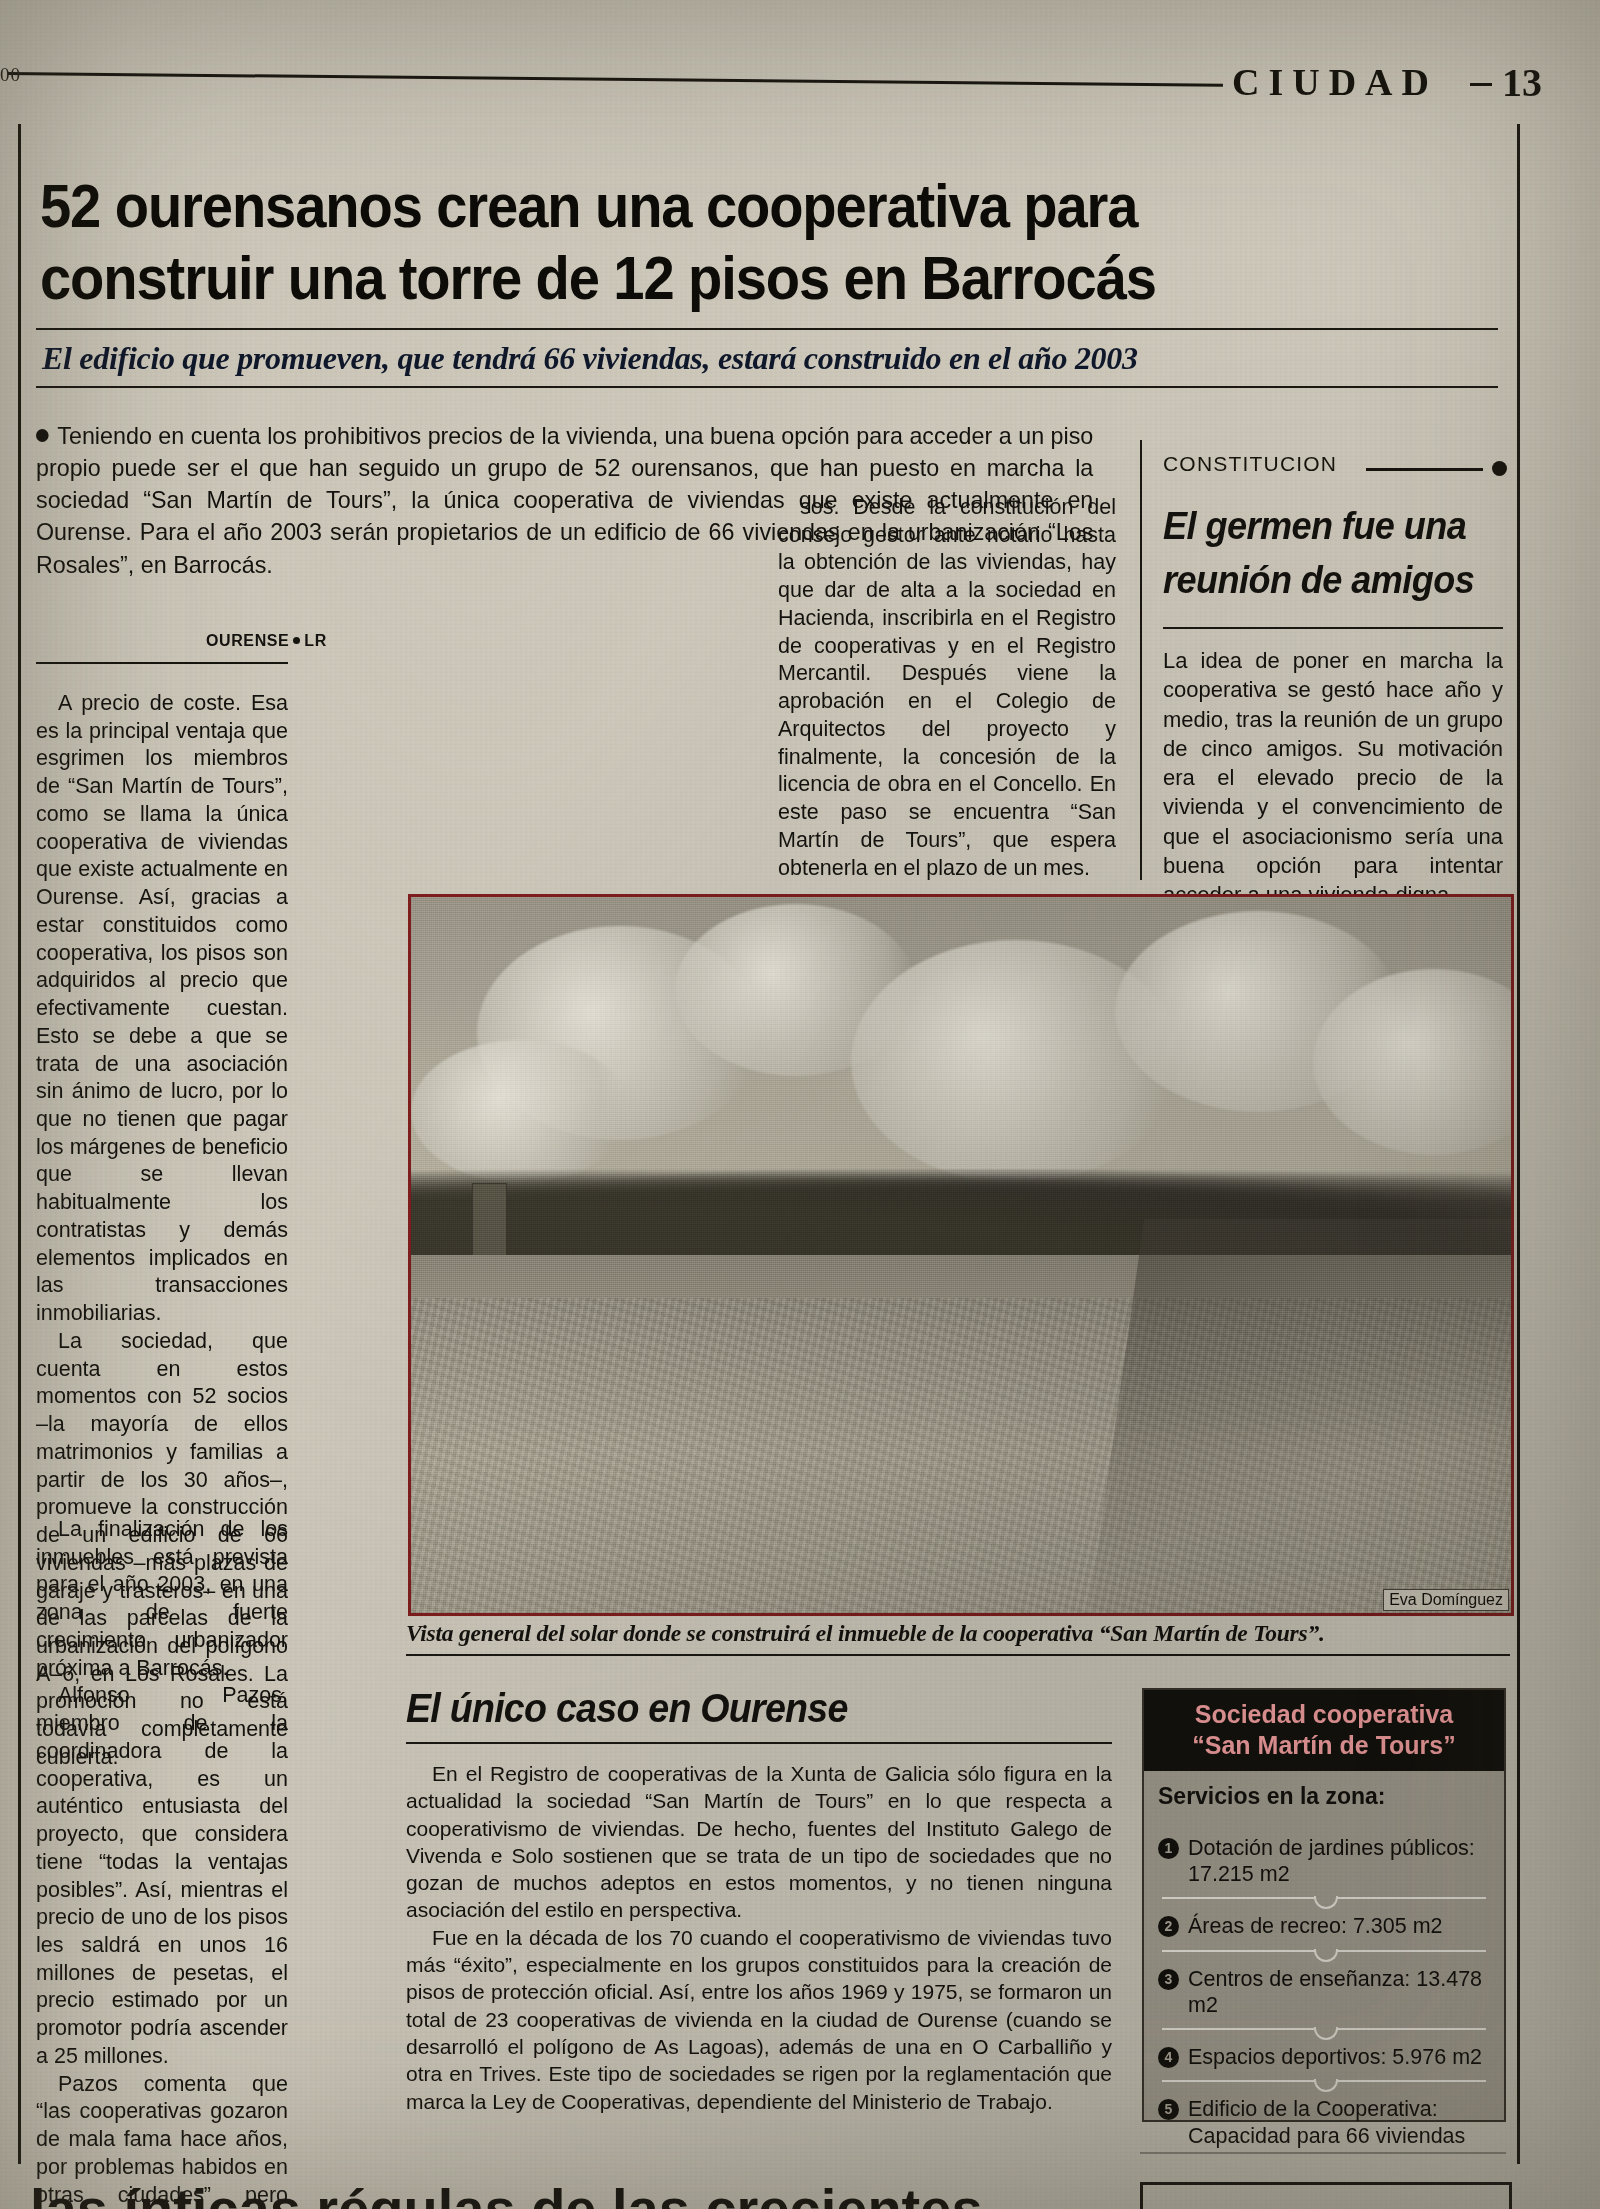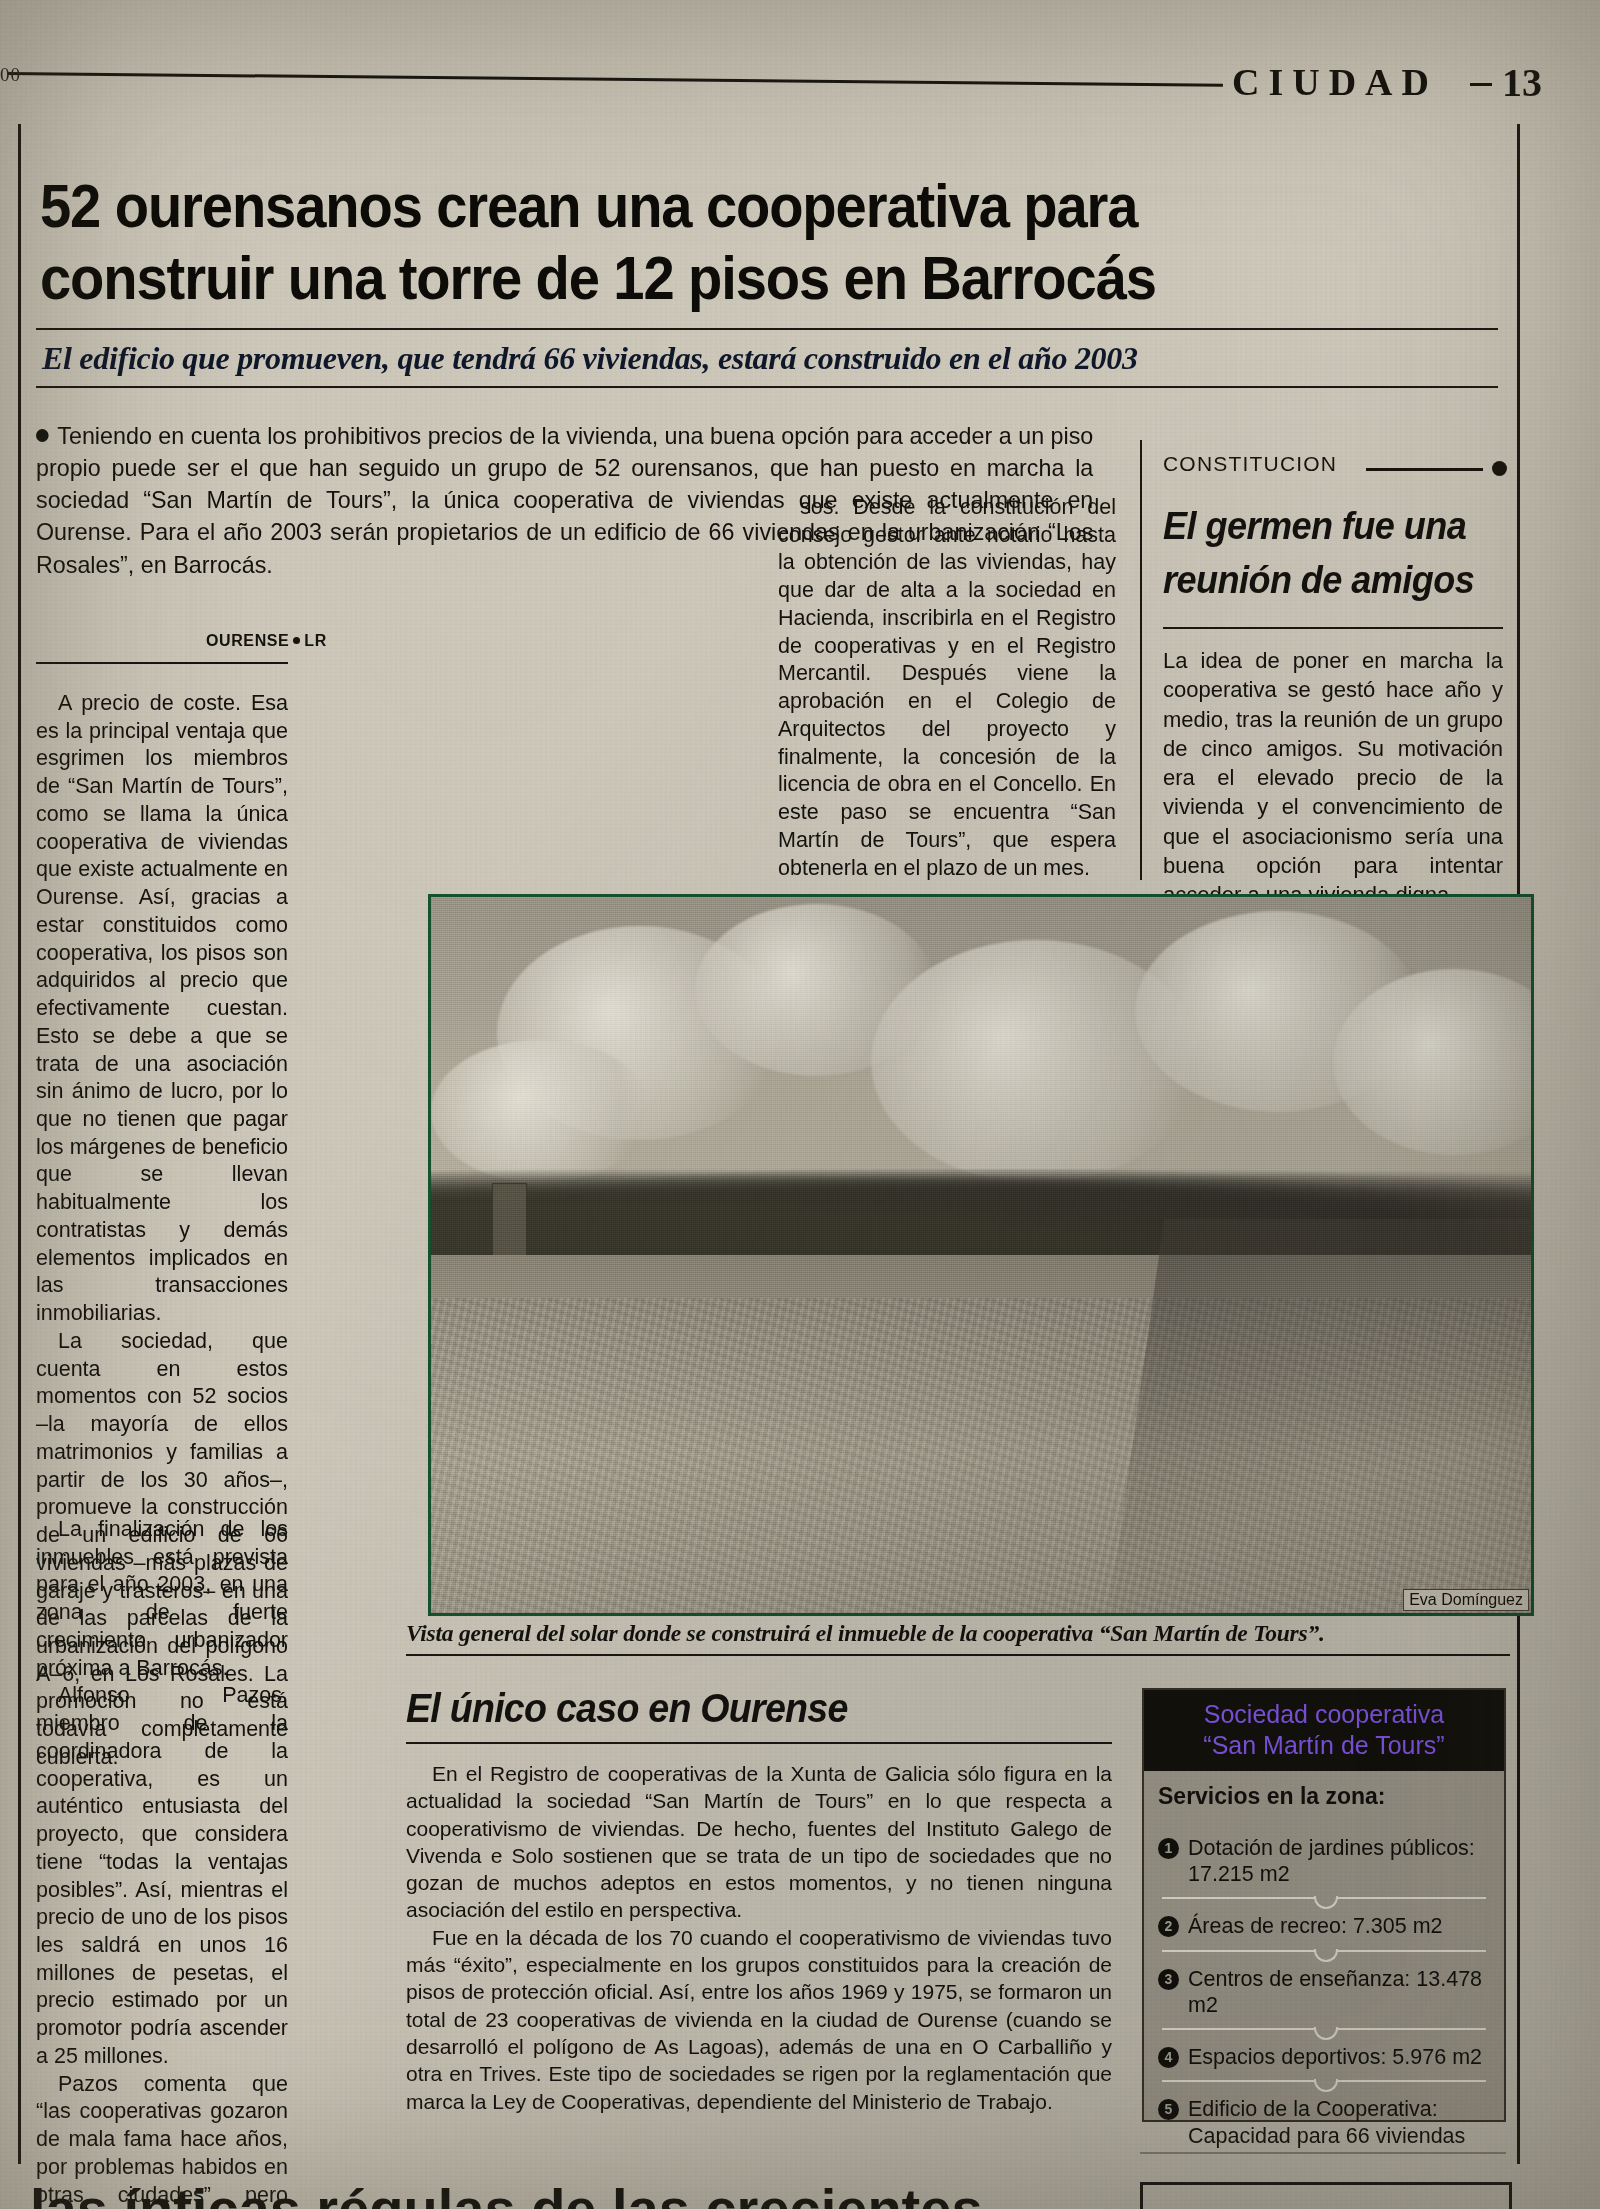--- a/index.html
+++ b/index.html
@@ -246,23 +246,23 @@
     left: 1163px; top: 646px;
     width: 340px;
     font-size: 22px;
     line-height: 1.33;
     text-align: justify;
   }
 
   
   .photo {
     position: absolute;
-    left: 428px; top: 894px;
+    left: 408px; top: 894px;
     width: 1100px; height: 716px;
-    border: 3px solid #14532d;
+    border: 3px solid #7f1d1d;
     overflow: hidden;
     background: #6d28d9;
   }
   .sky {
     position: absolute; left: 0; top: 0;
     width: 100%; height: 44%;
     background: linear-gradient(180deg,#9d988b 0%, #a8a396 30%, #b4af9f 60%, #b9b4a4 100%);
   }
   .cloud {
     position: absolute;
@@ -379,24 +379,24 @@
   
   .infobox {
     position: absolute;
     left: 1142px; top: 1688px;
     width: 360px; height: 430px;
     background: #a8a294;
     border: 2px solid #3a352c;
   }
   .infobox-title {
     background: #14120d;
-    color: #8b5cf6;
+    color: #fca5a5;
     text-align: center;
     padding: 9px 6px 11px;
-    font-weight: 400;
+    font-weight: 700;
     font-size: 25px;
     line-height: 1.22;
   }
   .infobox-body { padding: 12px 14px 0 14px; }
   .infobox-sub {
     font-weight: 700;
     font-size: 23px;
     margin-bottom: 21px;
   }
   .info-item {

